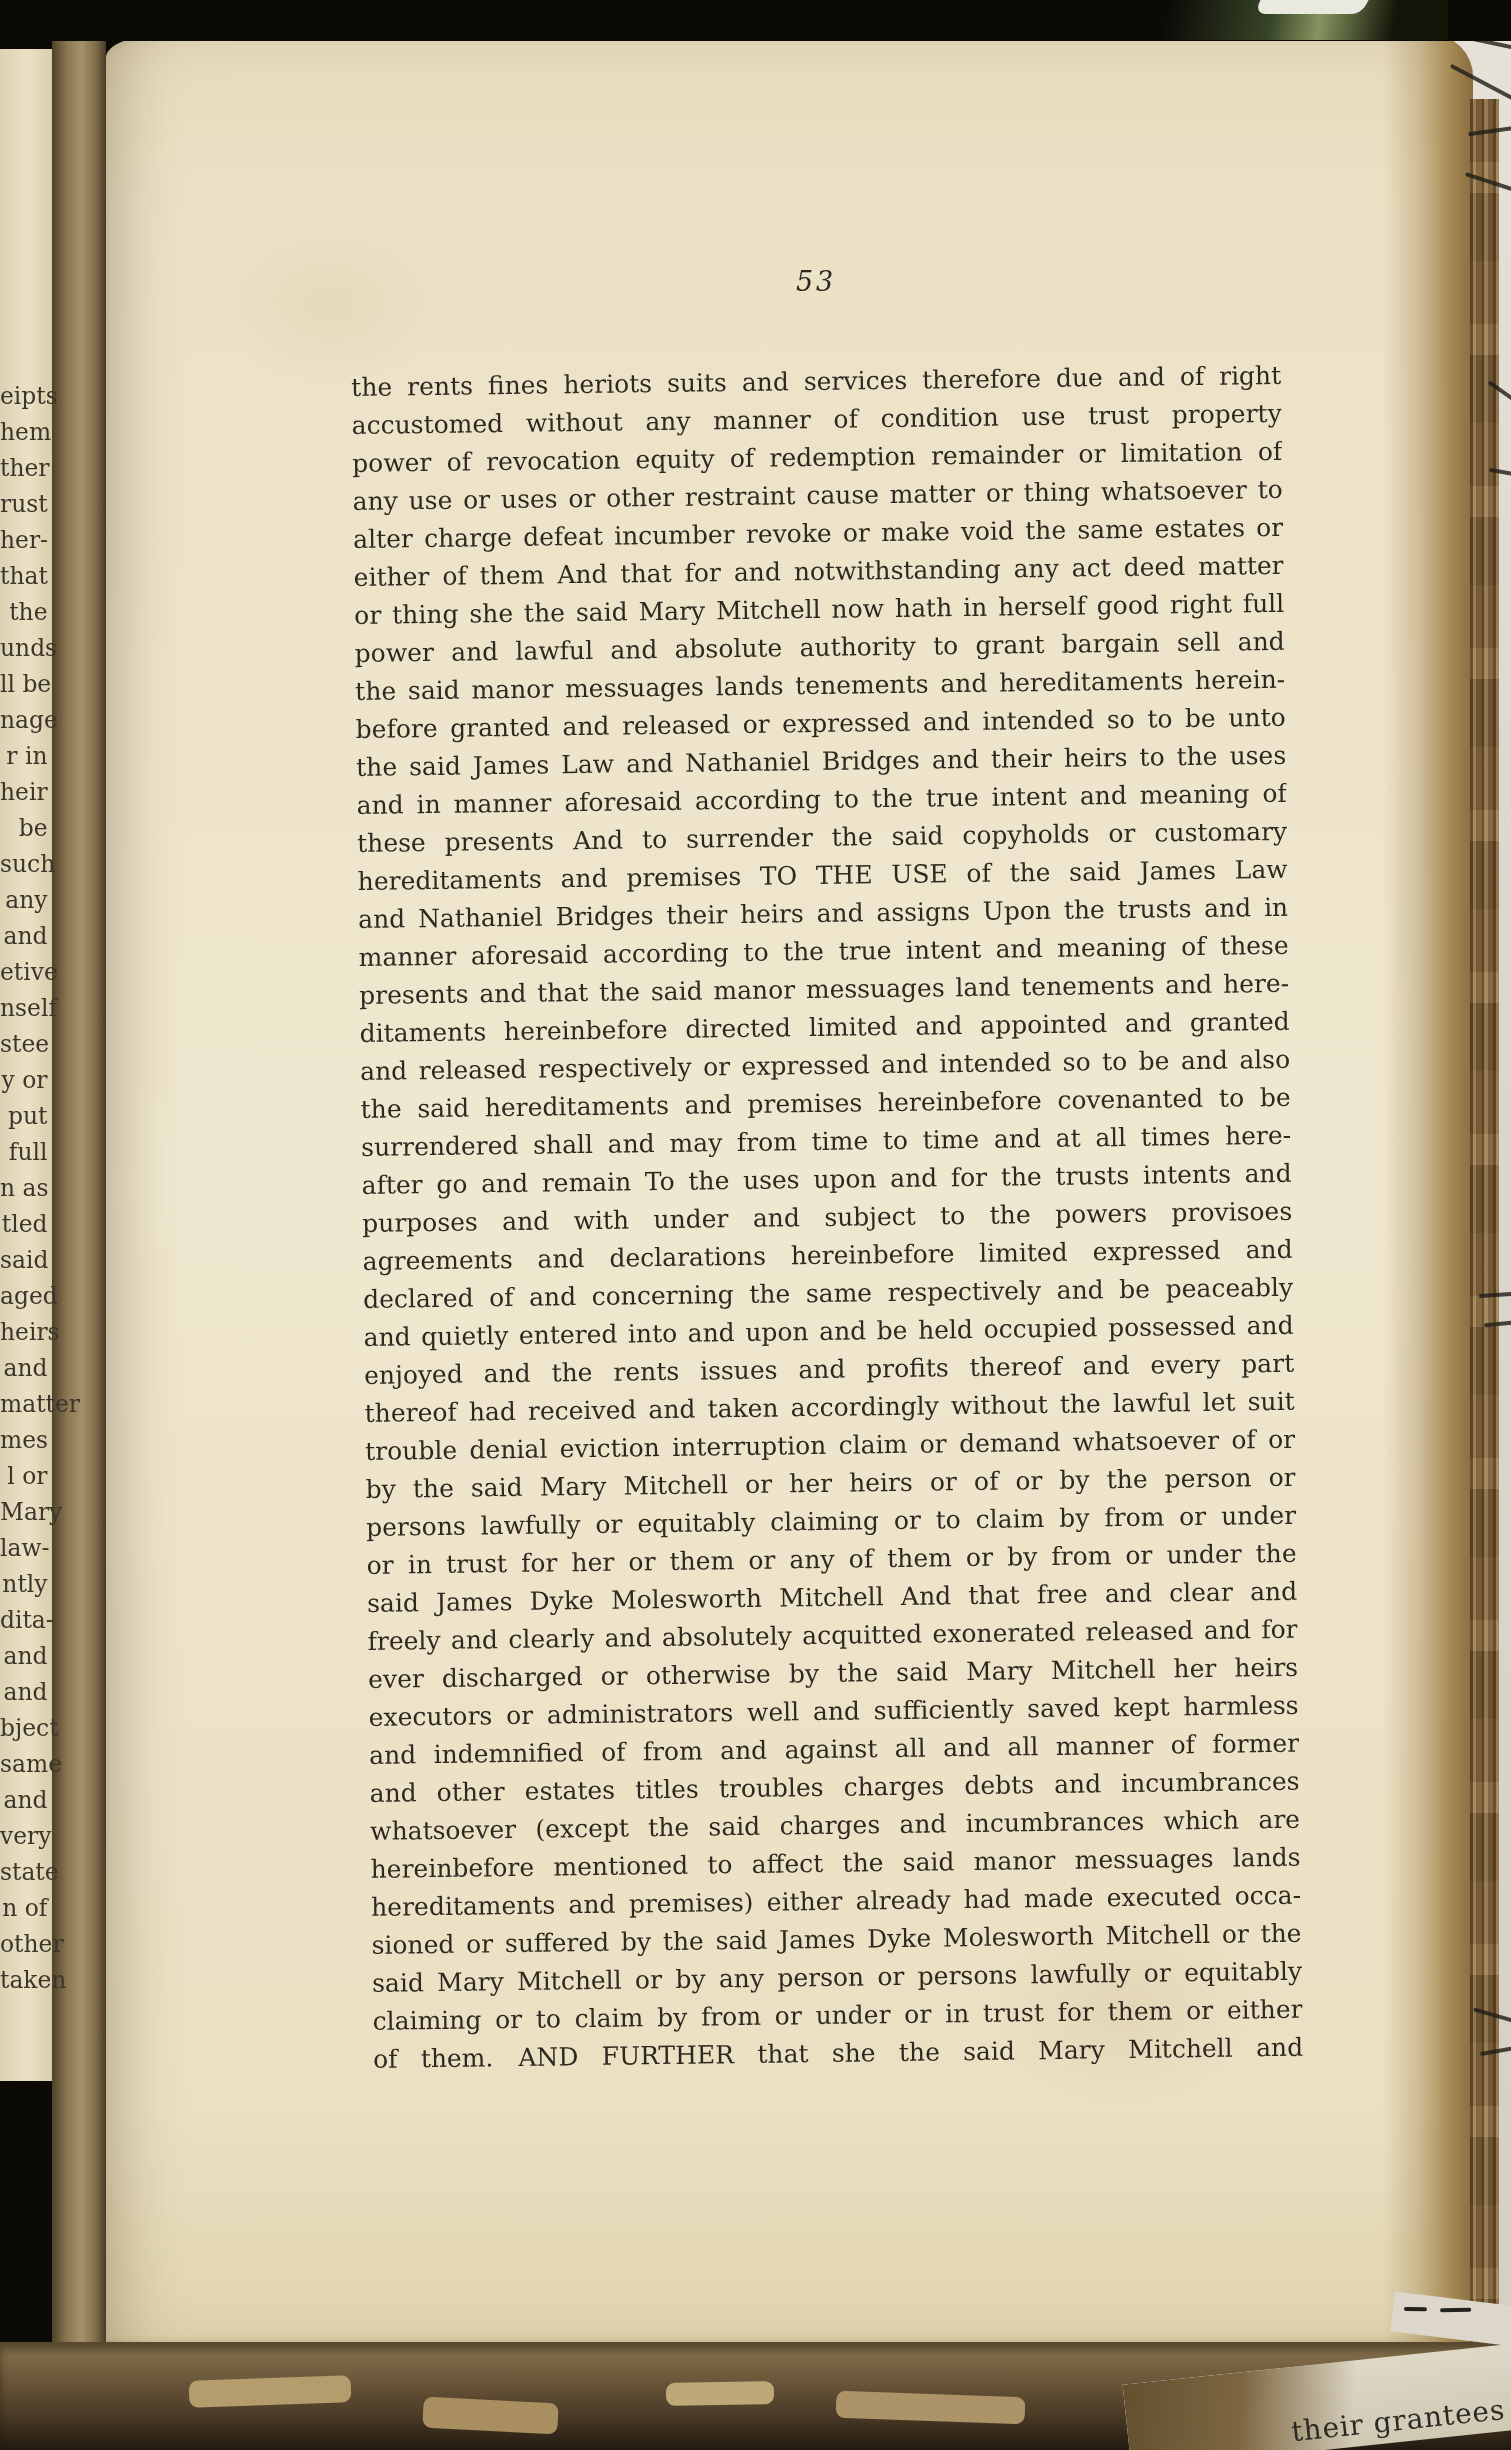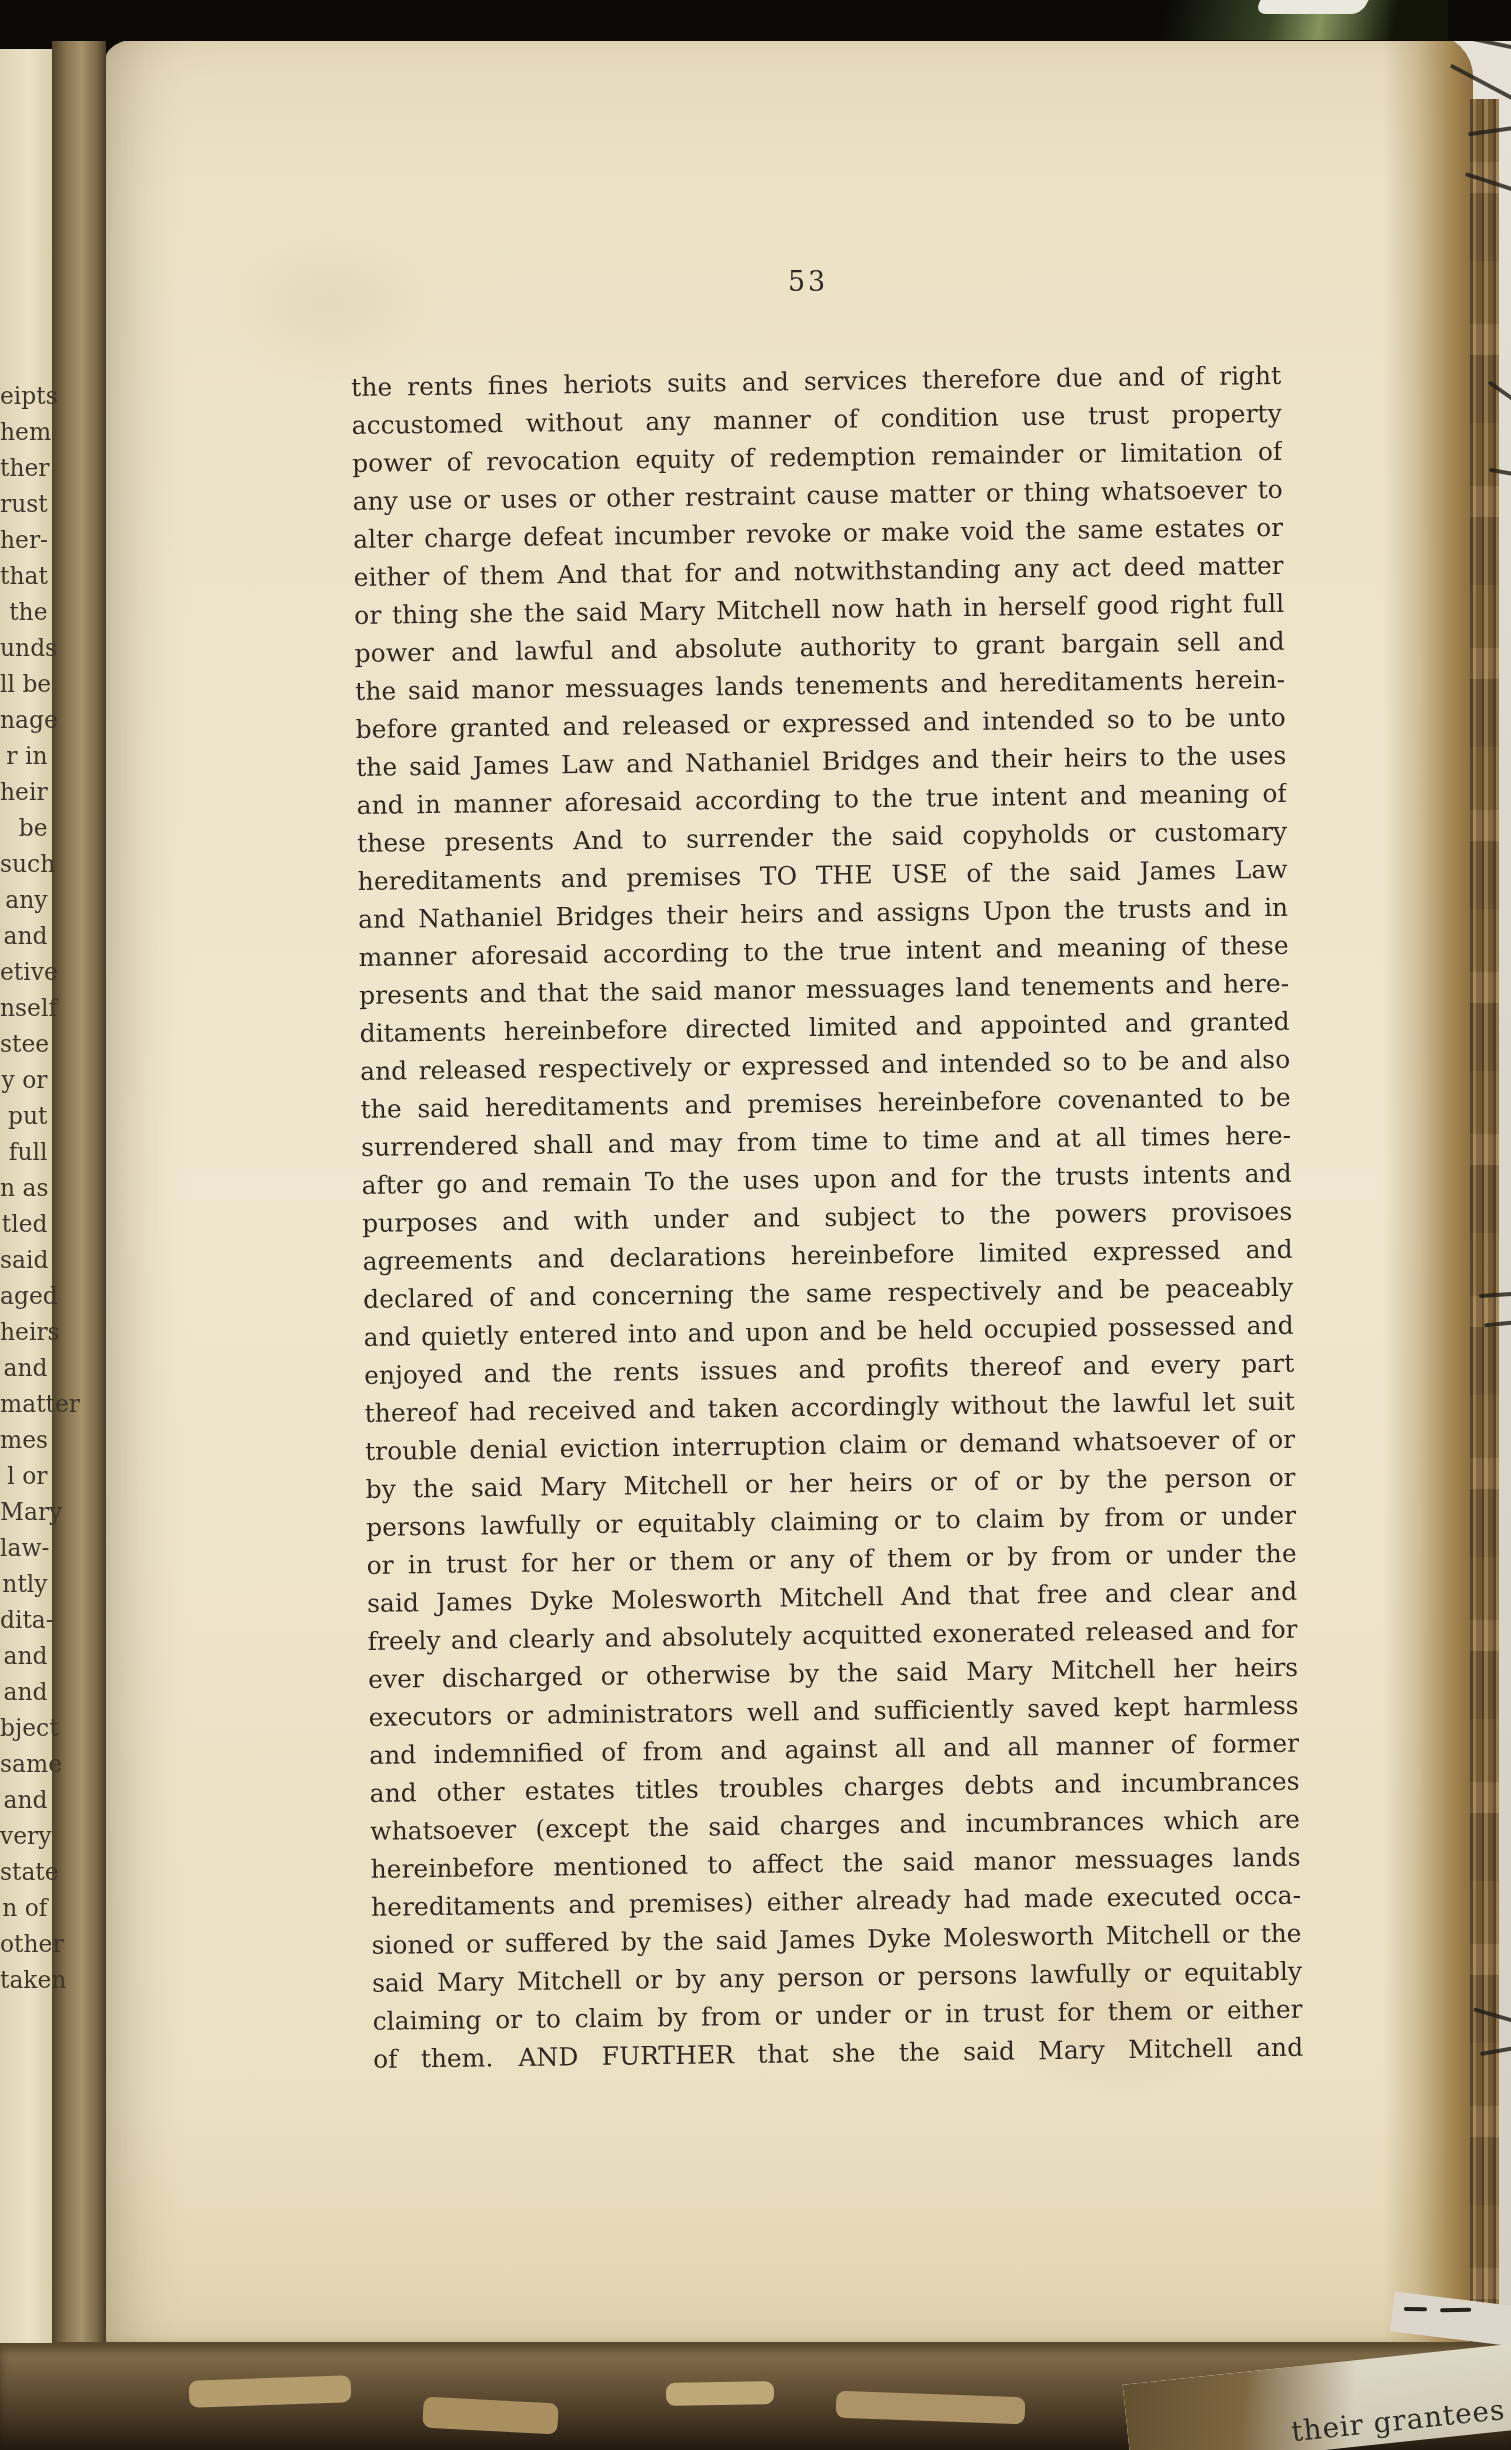--- a/index.html
+++ b/index.html
@@ -20,21 +20,21 @@
   
   .top-band{position:absolute;left:0;top:0;width:1512px;height:41px;background:#0b0a07;z-index:6;}
   .top-gloss{position:absolute;left:1142px;top:0;width:306px;height:40px;z-index:7;
     background:linear-gradient(100deg,rgba(11,10,7,0) 8%,#3c4a2a 42%,#93a468 58%,#131608 82%);
     opacity:.9;}
   .top-blob{position:absolute;left:1257px;top:0;width:108px;height:13.5px;z-index:8;
     background:#e9e9df;border-radius:0 0 9px 12.6px;transform:skewX(-28deg);}
 
   
   .left-strip{
-    position:absolute;left:0;top:49px;width:52px;height:2294px;z-index:5;
+    position:absolute;left:0;top:49px;width:52px;height:2032px;z-index:5;
     background:linear-gradient(90deg,#dcd2b4 0%,#ebe2c6 55%,#d8cdab 100%);
   }
   .fragment-col{position:absolute;top:329px;left:0;right:4.5px;display:flex;flex-direction:column;}
   .fragment{height:36px;line-height:36px;text-align:right;font-size:23.4px;color:#3c352a;white-space:pre;}
 
   
   .gutter{
     position:absolute;left:52px;top:36px;width:54px;height:2414px;z-index:4;
     background:linear-gradient(90deg,#4f4129 0%,#8a7753 28%,#a5916a 55%,#7e6b4a 82%,#473a26 100%);
   }
@@ -44,22 +44,22 @@
     position:absolute;left:106px;top:34px;width:1367px;height:2308px;z-index:2;
     background:linear-gradient(180deg,#e5d9ba 0%,#ebe2c6 7%,#efe7cf 50%,#eae0c2 90%,#e0d3ae 100%);
     border-top-right-radius:43px;border-top-left-radius:63px 23.4px;
     box-shadow:inset 41px 0 63px -31px rgba(92,74,42,.38), inset -3.6px 0 7.2px rgba(92,74,42,.2);
   }
   .stain{position:absolute;border-radius:50%;pointer-events:none;}
   .stain.a{left:108px;top:189px;width:234px;height:162px;background:radial-gradient(ellipse,rgba(167,136,82,.10),transparent 70%);}
   .stain.b{left:881px;top:1871px;width:270px;height:198px;background:radial-gradient(ellipse,rgba(167,136,82,.12),transparent 70%);}
 
   .page-number{
-    position:absolute;left:237px;top:232px;width:930px;text-align:center;
-    font-size:27px;color:#2e2920;letter-spacing:2.7px;
+    position:absolute;left:245px;top:232px;width:930px;text-align:center;
+    font-size:27px;color:#2e2920;letter-spacing:2.7px;font-style:italic;
   }
   .text-block{
     position:absolute;left:245px;top:335px;width:930px;
     transform:rotate(-0.75deg);transform-origin:0 0;
   }
   .text-line{
     height:38px;line-height:38px;font-size:25px;color:#2f2820;
     text-align:justify;text-align-last:justify;overflow:hidden;
     word-spacing:1.8px;
   }

